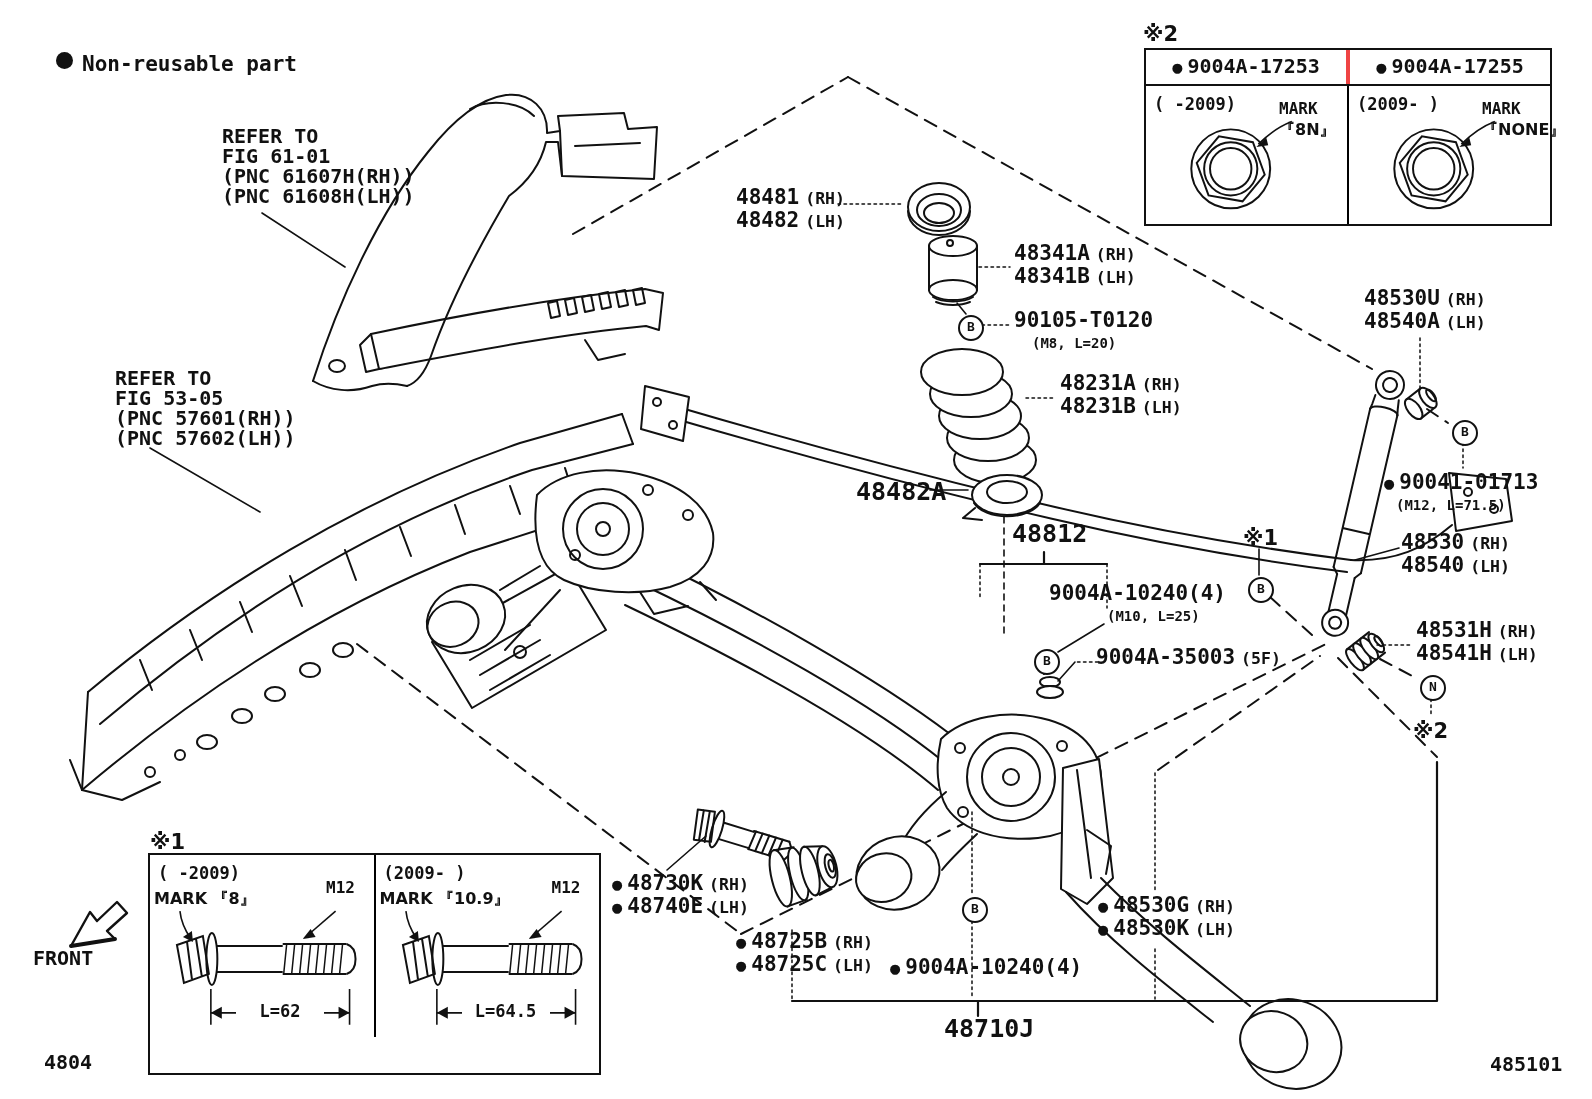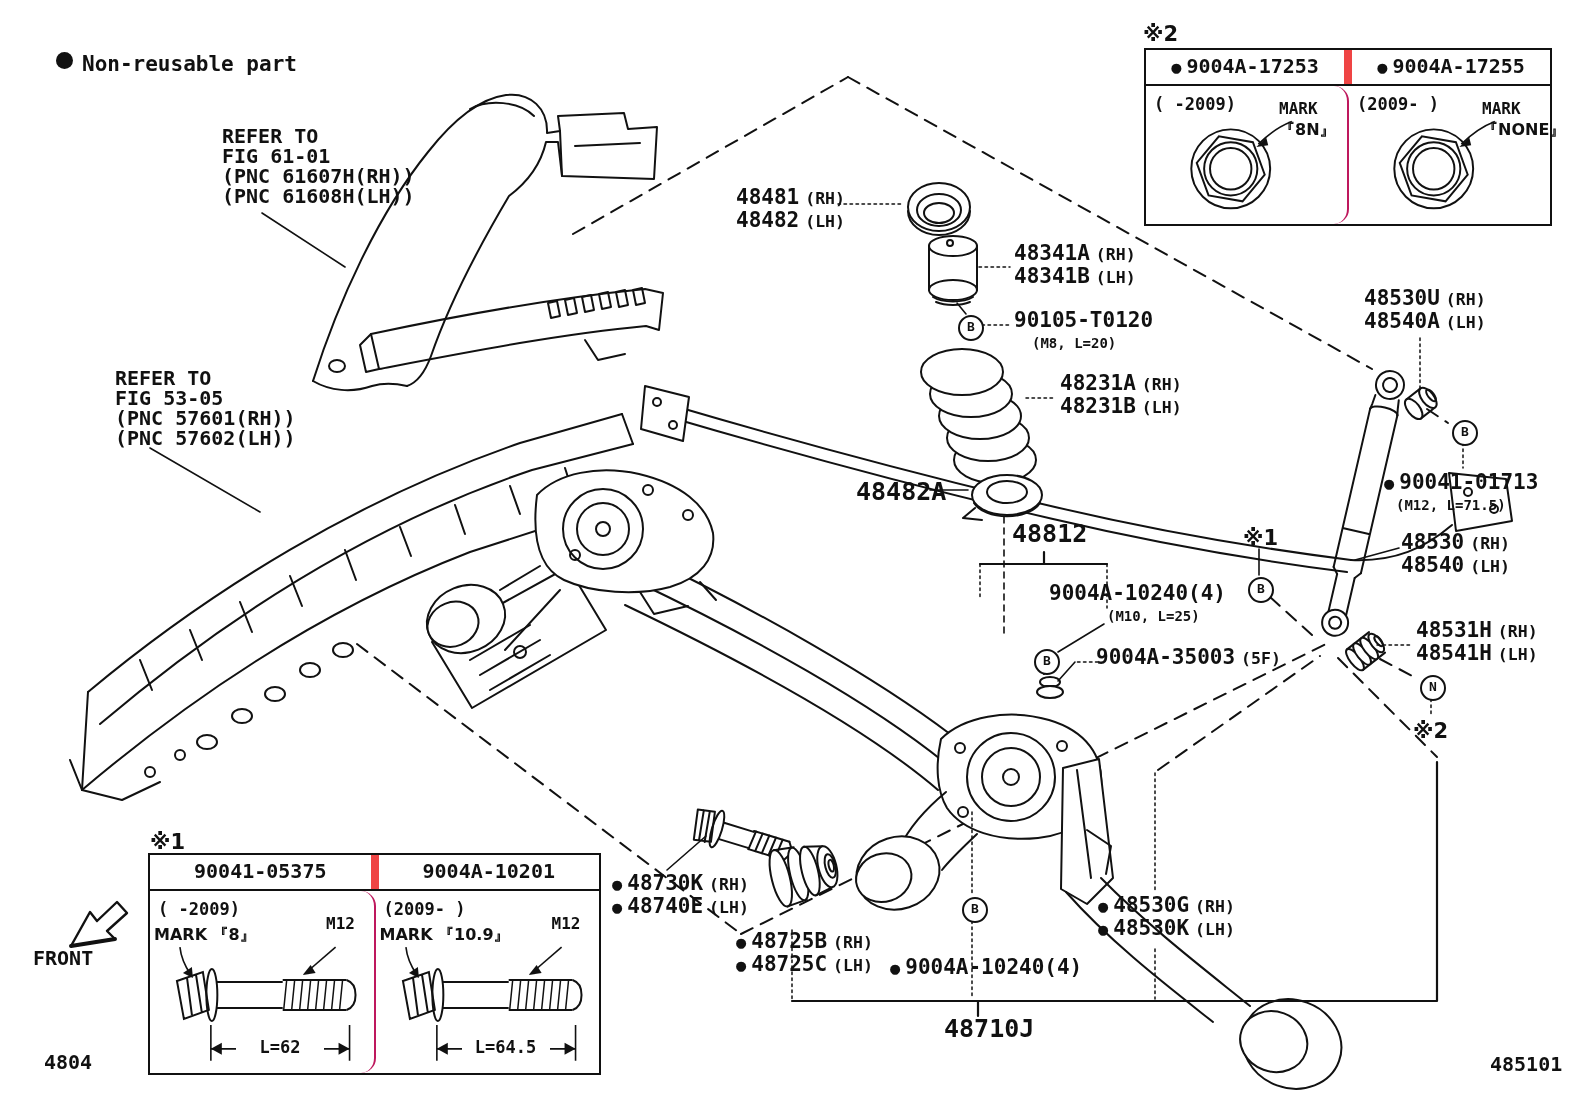--- a/index.html
+++ b/index.html
@@ -14,24 +14,24 @@
   .big{font-size:25px;}
   .spec{font-size:14px;font-weight:bold;}
   .blt{font-size:17px;margin-right:5px;}
   .note{font-size:21px;}
   .jp{font-family:"DejaVu Sans","Liberation Sans",sans-serif;}
   .circ{position:absolute;width:22px;height:22px;border:2px solid #111;border-radius:50%;
         background:#fff;font:bold 13px/20px "DejaVu Sans Mono",monospace;text-align:center;z-index:5;}
   .tbl{position:absolute;border:2px solid #111;background:#fff;z-index:4;}
   .thdr{display:flex;border-bottom:2px solid #111;height:34px;}
   .hcell{flex:1;text-align:center;font-weight:bold;font-size:20px;line-height:33px;}
-  .hcell:first-child{border-right:8px solid #ef4444;}
+  .hcell:first-child{border-right:4px solid #ef4444;}
   .tbody{display:flex;}
   .bcell{flex:1;position:relative;}
-  .bcell:first-child{border-right:2px solid #be185d;border-radius:15px;}
+  .bcell:first-child{border-right:2px solid #000000;}
   .cellsvg{position:absolute;left:0;top:0;width:100%;height:100%;}
   .cell-period{position:absolute;left:8px;top:8px;font-size:17px;font-weight:bold;}
   .cell-mark{position:absolute;left:4px;top:34px;font-size:16px;font-weight:bold;white-space:nowrap;}
   .cell-thread{position:absolute;left:176px;top:23px;font-size:16px;font-weight:bold;}
   .cell-len{position:absolute;left:86px;top:146px;width:88px;text-align:center;
             background:#fff;font-size:17px;font-weight:bold;z-index:2;}
   .markcol{position:absolute;right:2px;top:12px;width:66px;
            font-size:16px;font-weight:bold;line-height:21px;}
   .legend{display:flex;align-items:flex-start;font-size:21px;font-weight:bold;}
   .legend .dot{width:17px;height:17px;border-radius:50%;background:#111;margin-right:9px;}
@@ -421,24 +421,20 @@
       <div class="cell-period">(2009-    )</div>
       <div class="markcol">
             <div>MARK</div>
             <div class="jp">『NONE』</div>
           </div>
     </div>
   </div>
 </div>
 
 <div class="tbl" style="left:148px;top:853px;width:449px;height:218px">
-  <div class="thdr">
-    <div class="hcell"><span>90041-05375</span></div>
-    <div class="hcell"><span>9004A-10201</span></div>
-  </div>
   <div class="tbody" style="height:182px">
     <div class="bcell">
       <svg class="cellsvg" viewBox="0 0 224 182" fill="none" stroke="#111" stroke-width="2">
         <path d="M30,56 C31,66 35,75 41,84" stroke-width="1.6"></path>
         <polygon points="43,87 33,82 42,76" fill="#111" stroke="none"></polygon>
         <path d="M186,56 L156,82" stroke-width="1.6"></path>
         <polygon points="153,84 161,74 166,82" fill="#111" stroke="none"></polygon>
         <g transform="translate(25,74)">
           <path d="M2,16 L28,7 L34,45 L9,54 Z M12,12 L17,50 M21,9 L27,48"></path>
           <ellipse cx="37" cy="30" rx="5.5" ry="26"></ellipse>

